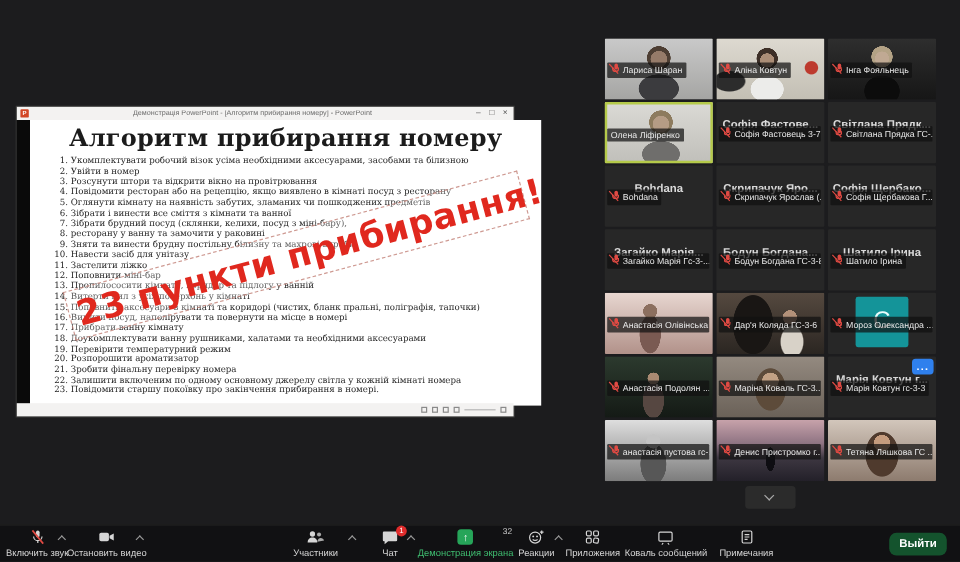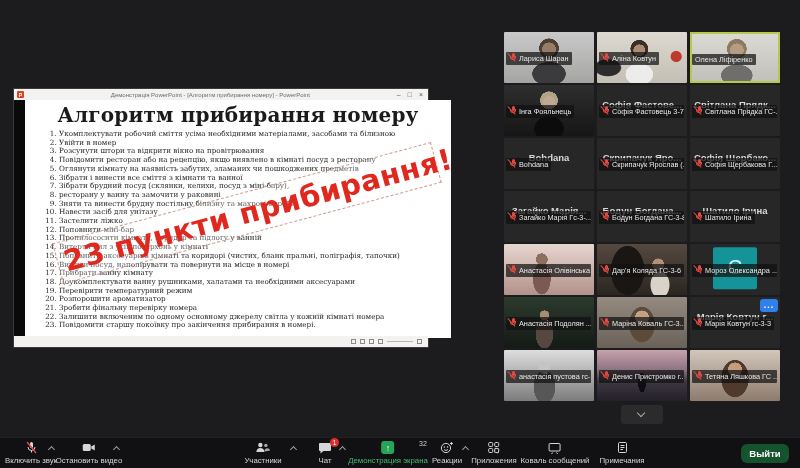--- a/index.html
+++ b/index.html
@@ -115,21 +115,21 @@
       <span class="pp-ctl">
         <span>–</span>
         <span>□</span>
         <span>×</span>
       </span>
     </div>
     <div class="pp-content">
       <div class="slide">
         <div class="slide-title">Алгоритм прибирання номеру</div>
         <ol class="slide-list">
-          <li>Укомплектувати робочий сміття усіма необхідними матеріалами, засобами та білизною</li>
+          <li>Укомплектувати робочий візок усіма необхідними аксесуарами, засобами та білизною</li>
           <li>Увійти в номер</li>
           <li>Розсунути штори та відкрити вікно на провітрювання</li>
           <li>Повідомити ресторан або на рецепцію, якщо виявлено в кімнаті посуд з ресторану</li>
           <li>Оглянути кімнату на наявність забутих, зламаних чи пошкоджених предметів</li>
           <li>Зібрати і винести все сміття з кімнати та ванної</li>
           <li>Зібрати брудний посуд (склянки, келихи, посуд з міні-бару),</li>
           <li>ресторану у ванну та замочити у раковині</li>
           <li>Зняти та винести брудну постільну білизну та махрові вироби</li>
           <li>Навести засіб для унітазу</li>
           <li>Застелити ліжко</li>
@@ -166,30 +166,30 @@
           <span class="mic-slot"><span class="mic-ic"><b></b><u></u><i></i></span></span>
           <span>Лариса Шаран</span>
         </span>
     </div>
     <div class="tile p2">
       <span class="tag">
           <span class="mic-slot"><span class="mic-ic"><b></b><u></u><i></i></span></span>
           <span>Аліна Ковтун</span>
         </span>
     </div>
+    <div class="tile p4">
+      <span class="tag">
+          <span class="mic-slot"><span class="mic-ic"><b></b><u></u><i></i></span></span>
+          <span>Інга Фояльнець</span>
+        </span>
+    </div>
+
     <div class="tile p3 active">
       <span class="tag">
           <span>Олена Ліфіренко</span>
-        </span>
-    </div>
-
-    <div class="tile p4">
-      <span class="tag">
-          <span class="mic-slot"><span class="mic-ic"><b></b><u></u><i></i></span></span>
-          <span>Інга Фояльнець</span>
         </span>
     </div>
     <div class="tile">
       <span class="cname">Софія Фастове...</span>
       <span class="tag">
           <span class="mic-slot"><span class="mic-ic"><b></b><u></u><i></i></span></span>
           <span>Софія Фастовець 3-7</span>
         </span>
     </div>
     <div class="tile">

